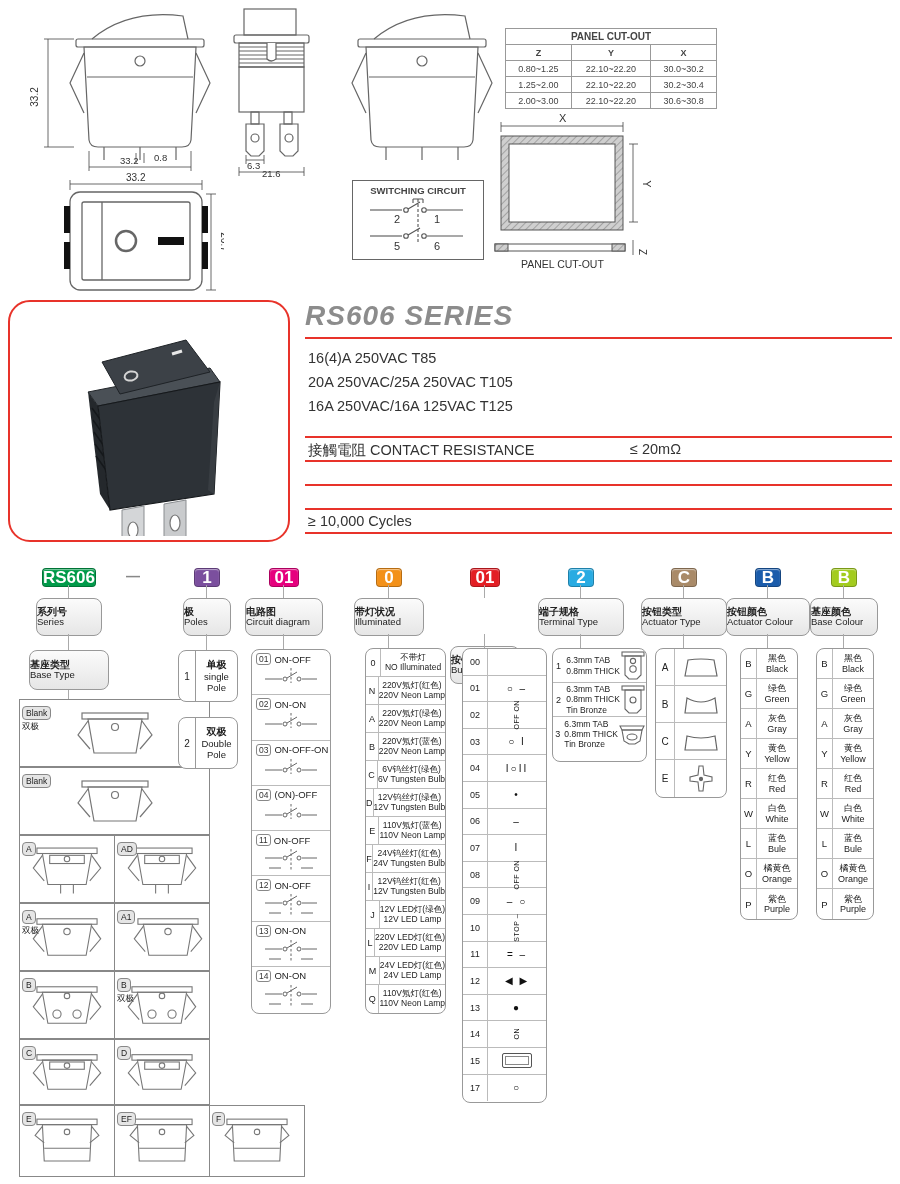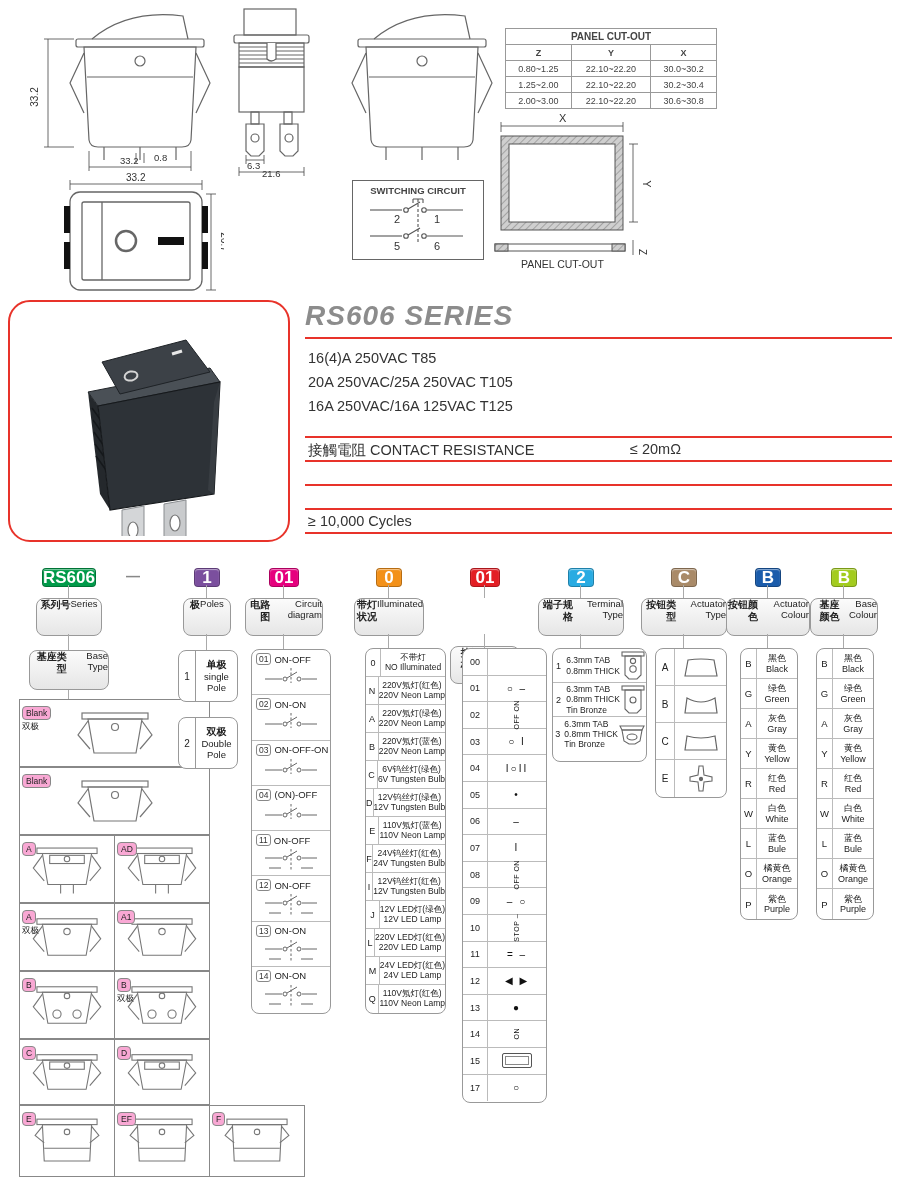--- a/index.html
+++ b/index.html
@@ -20,21 +20,21 @@
   .redline{background:#e8332a;height:2px;}
   .redline.thin{height:1.5px;}
   .spec-row{display:flex;font-size:14.5px;color:#333;}
   .spec-label{width:322px;}
   .spec-value{flex:1;}
   
   .badge{position:absolute;top:8px;height:17px;border-radius:4px;color:#fff;font-size:17px;font-weight:bold;
          display:flex;align-items:center;justify-content:center;border:1px solid rgba(0,0,0,.25);box-shadow:inset 0 1px 1px rgba(255,255,255,.5);}
   .vline{position:absolute;width:1px;background:#aaa;}
   .lblbox{position:absolute;border:1px solid #999;border-radius:8px;background:linear-gradient(#fbfbfb,#e6e6e6);
-          text-align:right;display:flex;flex-direction:row;justify-content:center;line-height:1.15;}
+          text-align:left;display:flex;flex-direction:column;justify-content:center;line-height:1.15;}
   .lblbox .cn{font-size:10px;color:#222;font-weight:bold;}
   .lblbox .en{font-size:9.5px;color:#222;}
   .rbox{position:absolute;border:1px solid #999;border-radius:8px;background:#fff;overflow:hidden;}
   
   .pole-box{display:flex;align-items:stretch;}
   .pole-code{width:16px;display:flex;align-items:center;justify-content:center;border-right:1px solid #999;font-size:10px;color:#222;}
   .pole-txt{flex:1;display:flex;flex-direction:column;align-items:center;justify-content:center;line-height:1.2;}
   .pole-txt .cn{font-size:10px;font-weight:bold;color:#222;}
   .pole-txt .en{font-size:9.5px;color:#222;text-align:center;width:40px;}
   
@@ -84,21 +84,21 @@
   .cl-txt{flex:1;display:flex;flex-direction:column;align-items:center;justify-content:center;line-height:1.15;}
   .cl-txt .cn{font-size:9px;color:#222;white-space:nowrap;}
   .cl-txt .en{font-size:9px;color:#222;white-space:nowrap;}
   
   .bt-grid{position:absolute;left:20px;top:140px;}
   .bt-row{display:flex;}
   .bt-cell{position:relative;border:1px solid #888;box-sizing:border-box;margin-top:-1px;margin-left:-1px;
            display:flex;align-items:center;justify-content:center;background:#fff;}
   .bt-cell.k-w1{width:96px;} .bt-cell.k-w2{width:191px;}
   .bt-tags{position:absolute;left:2px;top:2px;text-align:left;}
-  .bt-code{display:inline-block;border:1px solid #888;border-radius:4px;font-size:8.5px;color:#222;padding:1px 3px;background:#f9a8d4;}
+  .bt-code{display:inline-block;border:1px solid #888;border-radius:4px;font-size:8.5px;color:#222;padding:1px 3px;background:#e5e5e5;}
   .bt-sub{display:block;font-size:8.5px;color:#222;margin-top:1px;}
 </style>
 </head>
 <body>
 
 <div class="sheet">
 
   <svg class="abs" style="left:20px;top:5px;" width="200" height="168" viewBox="0 0 200 168">
     <g stroke="#666" fill="none" stroke-width="1.2">
       <path d="M72,34 Q108,4 163,11 L168,34"></path>
@@ -471,21 +471,21 @@
               <g stroke="#777" stroke-width="1.2" fill="none">
                 <rect x="12" y="8" width="66" height="6"></rect>
                 <path d="M18,14 L72,14 L66,48 L24,48 Z"></path>
                 <path d="M18,16 L8,30 L20,44"></path>
                 <path d="M72,16 L82,30 L70,44"></path>
                 <circle cx="45" cy="22" r="3.5"></circle>
               </g>
             </svg>
         </div>
 
-        <div class="bt-cell k-w1" style="height:68px;">
+        <div class="bt-cell k-w1" style="height:68px;justify-content:flex-end;">
           <div class="bt-tags"><span class="bt-code">A1</span><span class="bt-sub"></span></div>
           <svg width="82" height="52" viewBox="0 0 90 56">
               <g stroke="#777" stroke-width="1.2" fill="none">
                 <rect x="12" y="8" width="66" height="6"></rect>
                 <path d="M18,14 L72,14 L66,48 L24,48 Z"></path>
                 <path d="M18,16 L8,30 L20,44"></path>
                 <path d="M72,16 L82,30 L70,44"></path>
                 <circle cx="45" cy="22" r="3.5"></circle>
               </g>
             </svg>

